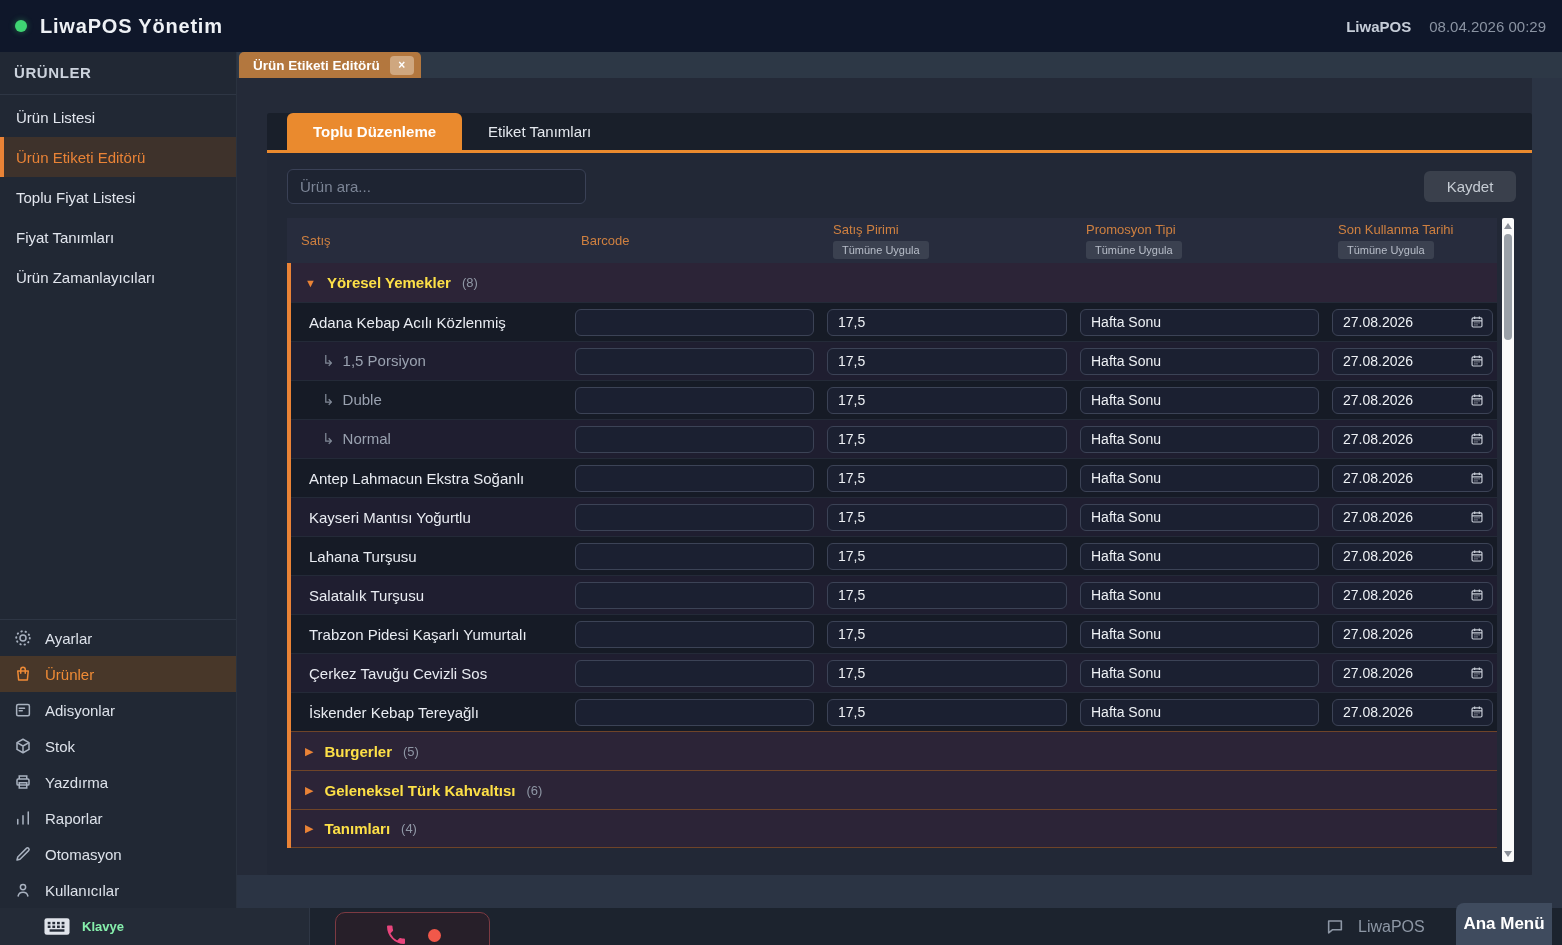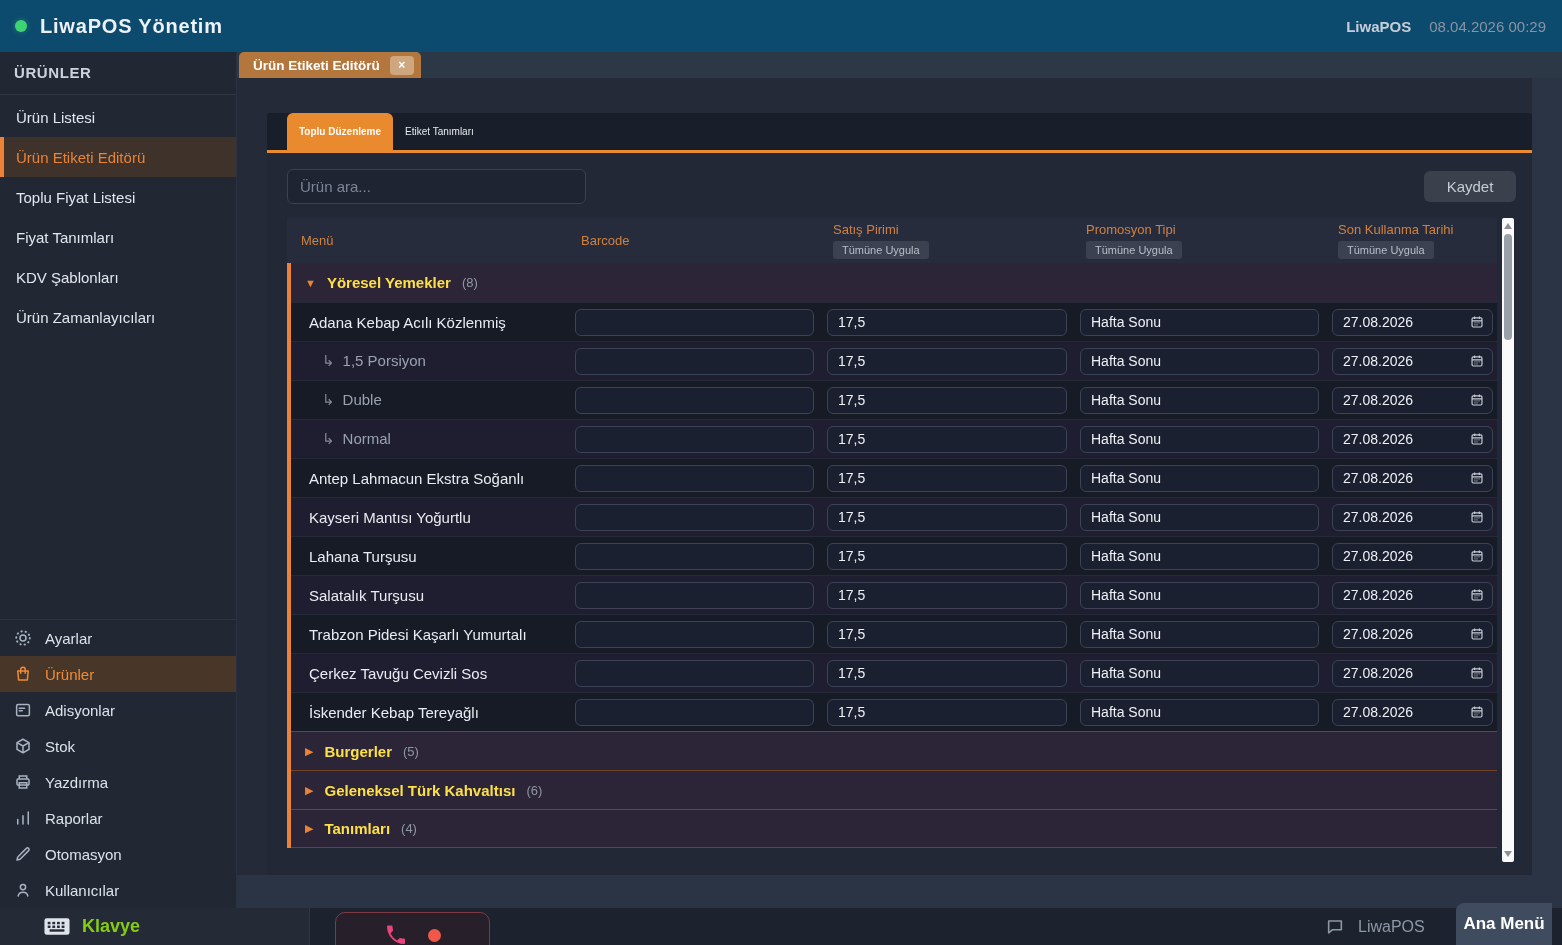--- a/index.html
+++ b/index.html
@@ -1,20 +1,20 @@
 <!DOCTYPE html>
 <html><head>
 <meta charset="utf-8">
 <style>
   html,body{margin:0;padding:0;background:#2b3444;}
   .app{position:relative;width:1562px;height:945px;overflow:hidden;background:#2b3444;
        font-family:"Liberation Sans",sans-serif;-webkit-font-smoothing:antialiased;}
 
   
-  .topbar{position:absolute;left:0;top:0;width:100%;height:52px;background:#0c4a6e;
+  .topbar{position:absolute;left:0;top:0;width:100%;height:52px;background:#0f172a;
           display:flex;align-items:center;z-index:6;}
   .dot{width:12px;height:12px;border-radius:50%;background:#3fd473;margin-left:15px;box-shadow:0 0 6px #3fd47366;}
   .app-title{color:#eef1f5;font-weight:bold;font-size:20px;margin-left:13px;letter-spacing:.8px;}
   .topbar-right{margin-left:auto;display:flex;align-items:center;gap:18px;padding-right:16px;}
   .tb-brand{color:#c6cdd8;font-weight:bold;font-size:15px;}
   .tb-datetime{color:#8a93a2;font-size:15px;}
 
   
   .frame{position:absolute;top:52px;left:0;right:0;bottom:37px;display:flex;}
 
@@ -43,21 +43,21 @@
   .wintab-close{width:24px;height:19px;background:#cfa77f;border-radius:4px;color:#fff;font-weight:bold;font-size:12px;
                 display:flex;align-items:center;justify-content:center;cursor:pointer;}
 
   .main{flex:1;position:relative;background:#2b3444;}
   .surface{position:absolute;left:0;top:0;right:30px;bottom:33px;background:#242a38;}
   .panel{position:absolute;left:30px;top:35px;width:1265px;height:762px;background:#222836;border-radius:3px;}
 
   
   .tabs{height:37px;background:#191f2a;border-bottom:3px solid #ea8a2e;display:flex;align-items:flex-end;
         padding-left:20px;border-radius:3px 3px 0 0;}
-  .tab{height:37px;display:flex;align-items:center;padding:0 12px;font-size:10px;color:#e5e9ef;cursor:pointer;}
+  .tab{height:37px;display:flex;align-items:center;padding:0 26px;font-size:15px;color:#e5e9ef;cursor:pointer;}
   .tab.active{background:#ea8a2e;color:#fff;font-weight:bold;border-radius:6px 6px 0 0;}
 
   
   .toolbar{display:flex;align-items:center;justify-content:space-between;padding:16px 16px 0 20px;}
   .search{width:299px;height:35px;background:#1e2432;border:1px solid #3a4156;border-radius:6px;color:#e8ebf0;
           font-size:15px;padding:0 12px;box-sizing:border-box;outline:none;font-family:inherit;}
   .search::placeholder{color:#7c8596;}
   .save-btn{width:92px;height:31px;background:#3a404c;border:none;border-radius:6px;color:#c6ccd4;font-size:15px;
             cursor:pointer;font-family:inherit;}
 
@@ -104,21 +104,21 @@
   .vs-thumb{margin-top:5px;width:8px;height:106px;background:#9aa0a8;border-radius:4px;cursor:pointer;}
   .vs-down{width:0;height:0;border-left:4px solid transparent;border-right:4px solid transparent;
            border-top:6px solid #8a8f98;margin-top:auto;margin-bottom:5px;cursor:pointer;}
 
   
   .bottombar{position:absolute;left:0;bottom:0;width:100%;height:37px;background:#1c232e;display:flex;
              align-items:center;z-index:6;}
   .kb-section{width:310px;height:100%;background:#242b37;display:flex;align-items:center;gap:12px;padding-left:44px;
               box-sizing:border-box;border-right:1px solid #2f3745;cursor:pointer;}
   .kb-icon{display:inline-flex;color:#dfe3ea;}
-  .kb-label{color:#84cc16;font-weight:bold;font-size:18px;}
+  .kb-label{color:#86efac;font-weight:bold;font-size:13px;}
   .phone-btn{align-self:flex-start;margin-top:4px;margin-left:25px;width:155px;height:46px;border:1px solid #7d3a42;
              border-radius:10px 10px 0 0;background:#271f29;display:flex;align-items:center;justify-content:center;
              gap:20px;cursor:pointer;box-sizing:border-box;}
   .phone-icon{display:inline-flex;color:#e8457c;}
   .phone-dot{width:13px;height:13px;border-radius:50%;background:#f1584a;}
   .chat-icon{position:absolute;left:1325px;top:9px;color:#8d97a5;display:inline-flex;}
   .bb-brand{position:absolute;left:1358px;top:50%;transform:translateY(-50%);color:#8d97a5;font-size:16px;}
   .main-menu{position:absolute;right:10px;bottom:0;width:96px;height:42px;background:#3f4b5e;border:none;
              border-radius:8px 0 0 0;color:#fff;font-size:17px;font-weight:600;cursor:pointer;font-family:inherit;}
 </style>
@@ -147,23 +147,20 @@
           <div class="sb-item active">
     <span class="sb-item-label">Ürün Etiketi Editörü</span>
   </div>
           <div class="sb-item">
     <span class="sb-item-label">Toplu Fiyat Listesi</span>
   </div>
           <div class="sb-item">
     <span class="sb-item-label">Fiyat Tanımları</span>
   </div>
           <div class="sb-item">
-    <span class="sb-item-label">KDV Şablonları</span>
-  </div>
-          <div class="sb-item">
     <span class="sb-item-label">Ürün Zamanlayıcıları</span>
   </div>
         </nav>
       <div class="sb-spacer"></div>
       <nav class="sb-modules">
           <div class="mi">
     <span class="mi-icon">
               <svg viewBox="0 0 24 24" fill="none" stroke="currentColor">
                 <circle cx="12" cy="12" r="4" stroke-width="2"></circle>
                 <circle cx="12" cy="12" r="9" stroke-width="2.6" stroke-dasharray="0.6 5.1" stroke-linecap="round"></circle>
@@ -254,21 +251,21 @@
           </div>
 
           <div class="toolbar">
             <input class="search" type="text" placeholder="Ürün ara..." style="">
             <button class="save-btn">Kaydet</button>
           </div>
 
           <div class="table">
             <div class="thead">
               <div class="th center">
-                <span class="th-label">Menü</span>
+                <span class="th-label">Satış</span>
               </div>
               <div class="th center">
                 <span class="th-label">Barcode</span>
               </div>
               <div class="th">
                 <span class="th-label">Satış Pirimi</span>
                 <button class="chip">Tümüne Uygula</button>
               </div>
               <div class="th">
                 <span class="th-label">Promosyon Tipi</span>

